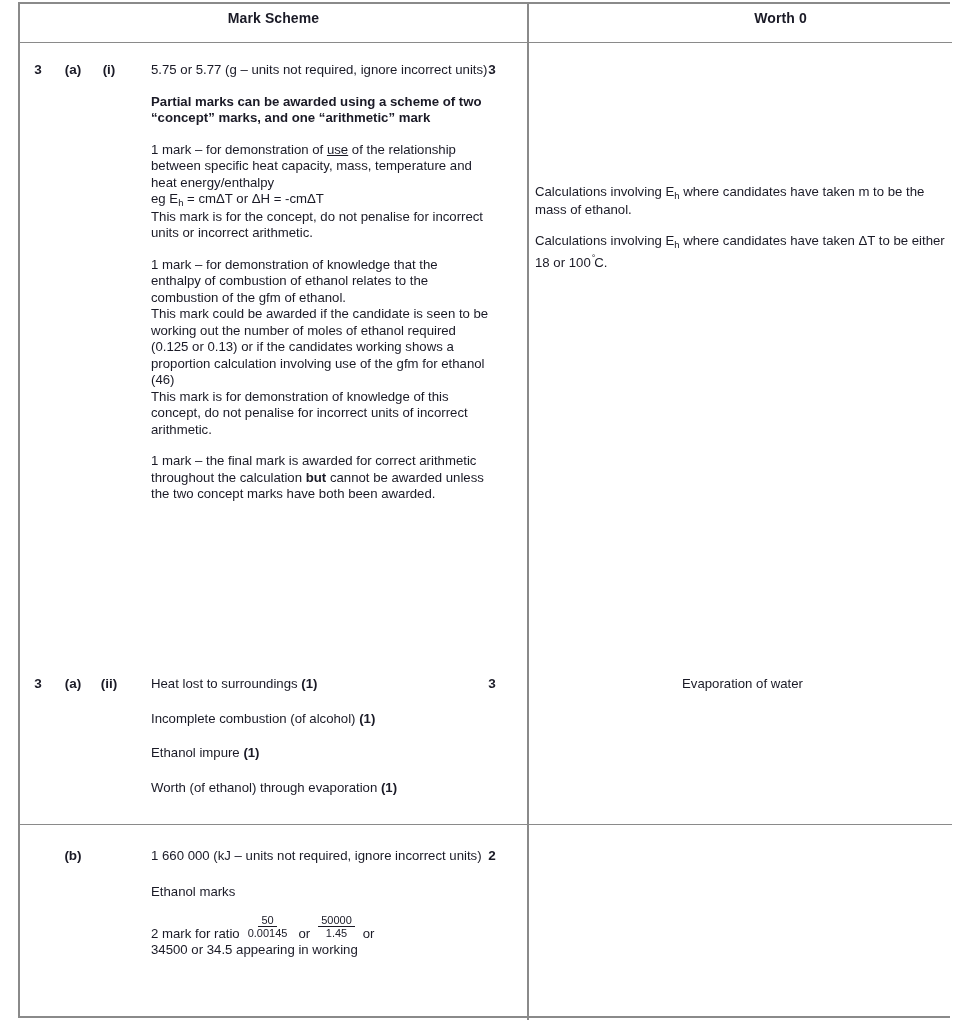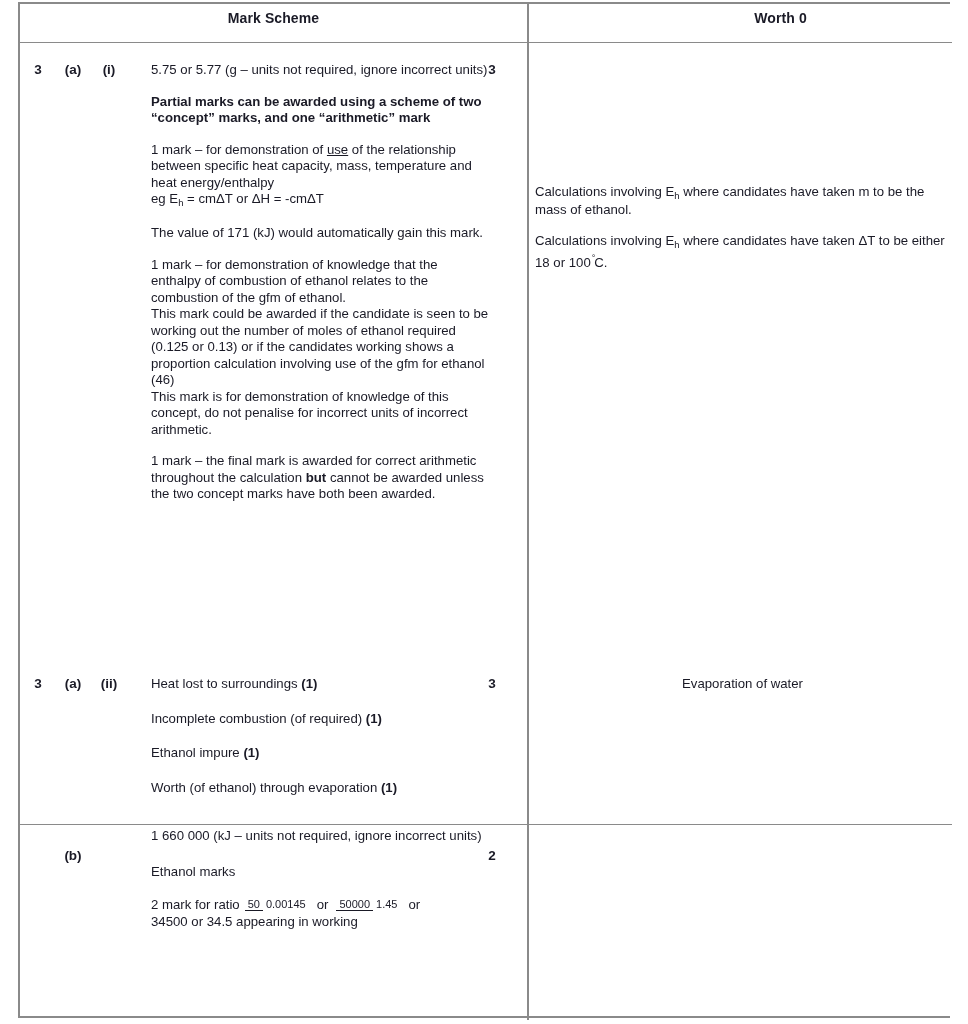--- a/index.html
+++ b/index.html
@@ -145,21 +145,21 @@
 
   
   .fracline {
     display: flex;
     align-items: flex-end;
     flex-wrap: wrap;
     line-height: 16.5px;
   }
   .frac {
     display: inline-flex;
-    flex-direction: row;
+    flex-direction: column;
     align-items: center;
     vertical-align: middle;
     margin: 0 5px;
     position: relative;
     top: -3px;
   }
   .frac .num,
   .frac .den {
     font-size: 11px;
     line-height: 12px;
@@ -198,22 +198,21 @@
 
       <div class="scheme-body" style="top:58px;">
 
         <div class="para">5.75 or 5.77 (g – units not required, ignore incorrect units)</div>
 
         <div class="para bold">Partial marks can be awarded using a scheme of two “concept” marks, and one “arithmetic” mark</div>
 
         <div class="para">
           <span>1 mark – for demonstration of </span><u>use</u><span> of the relationship between specific heat capacity, mass, temperature and heat energy/enthalpy</span><br>
           <span>eg E</span><sub>h</sub><span> = cmΔT or ΔH = -cmΔT</span><br>
-          <br>
-          <span>The value of 171 (kJ) would automatically gain this mark.</span>
+          <span>This mark is for the concept, do not penalise for incorrect units or incorrect arithmetic.</span><br>
         </div>
 
         <div class="para">
           <span>1 mark – for demonstration of knowledge that the enthalpy of combustion of ethanol relates to the combustion of the gfm of ethanol.</span><br>
           <span>This mark could be awarded if the candidate is seen to be working out the number of moles of ethanol required (0.125 or 0.13) or if the candidates working shows a proportion calculation  involving use of the gfm for ethanol (46)</span><br>
           <span>This mark is for demonstration of knowledge of this concept, do not penalise for incorrect units of incorrect arithmetic.</span>
         </div>
 
         <div class="para">
           <span>1 mark – the final mark is awarded for correct arithmetic throughout the calculation </span><b>but</b><span> cannot be awarded unless the two concept marks have both been awarded.</span>
@@ -237,21 +236,21 @@
       <div class="qnum" style="top:672px;">3</div>
       <div class="qpart" style="top:672px;">(a)</div>
       <div class="qsub" style="top:672px;">(ii)</div>
       <div class="marks" style="top:672px;">3</div>
 
       <div class="scheme-body" style="top:672px;">
         <div class="para">
           <span>Heat lost to surroundings </span><b>(1)</b>
         </div>
         <div class="para" style="margin-top:18px;">
-          <span>Incomplete combustion (of required) </span><b>(1)</b>
+          <span>Incomplete combustion (of alcohol) </span><b>(1)</b>
         </div>
         <div class="para" style="margin-top:18px;">
           <span>Ethanol impure </span><b>(1)</b>
         </div>
         <div class="para" style="margin-top:18px;">
           <span>Worth (of ethanol) through evaporation </span><b>(1)</b>
         </div>
       </div>
 
       <div class="worth-body" style="top:672px;text-align:center;">
@@ -260,21 +259,21 @@
 
     </div>
 
     <div class="row-b">
 
       <div class="qnum" style="top:844px;"></div>
       <div class="qpart" style="top:844px;">(b)</div>
       <div class="qsub" style="top:844px;"></div>
       <div class="marks" style="top:844px;">2</div>
 
-      <div class="scheme-body" style="top:824px;">
+      <div class="scheme-body" style="top:844px;">
 
         <div class="para">1 660 000 (kJ – units not required, ignore incorrect units)</div>
 
         <div class="para" style="margin-top:19px;">Ethanol marks</div>
 
         <div class="para" style="margin-top:17px;">
           <div class="fracline">
             <span>2 mark for ratio</span>
             <span class="frac">
               <span class="num">50</span>

